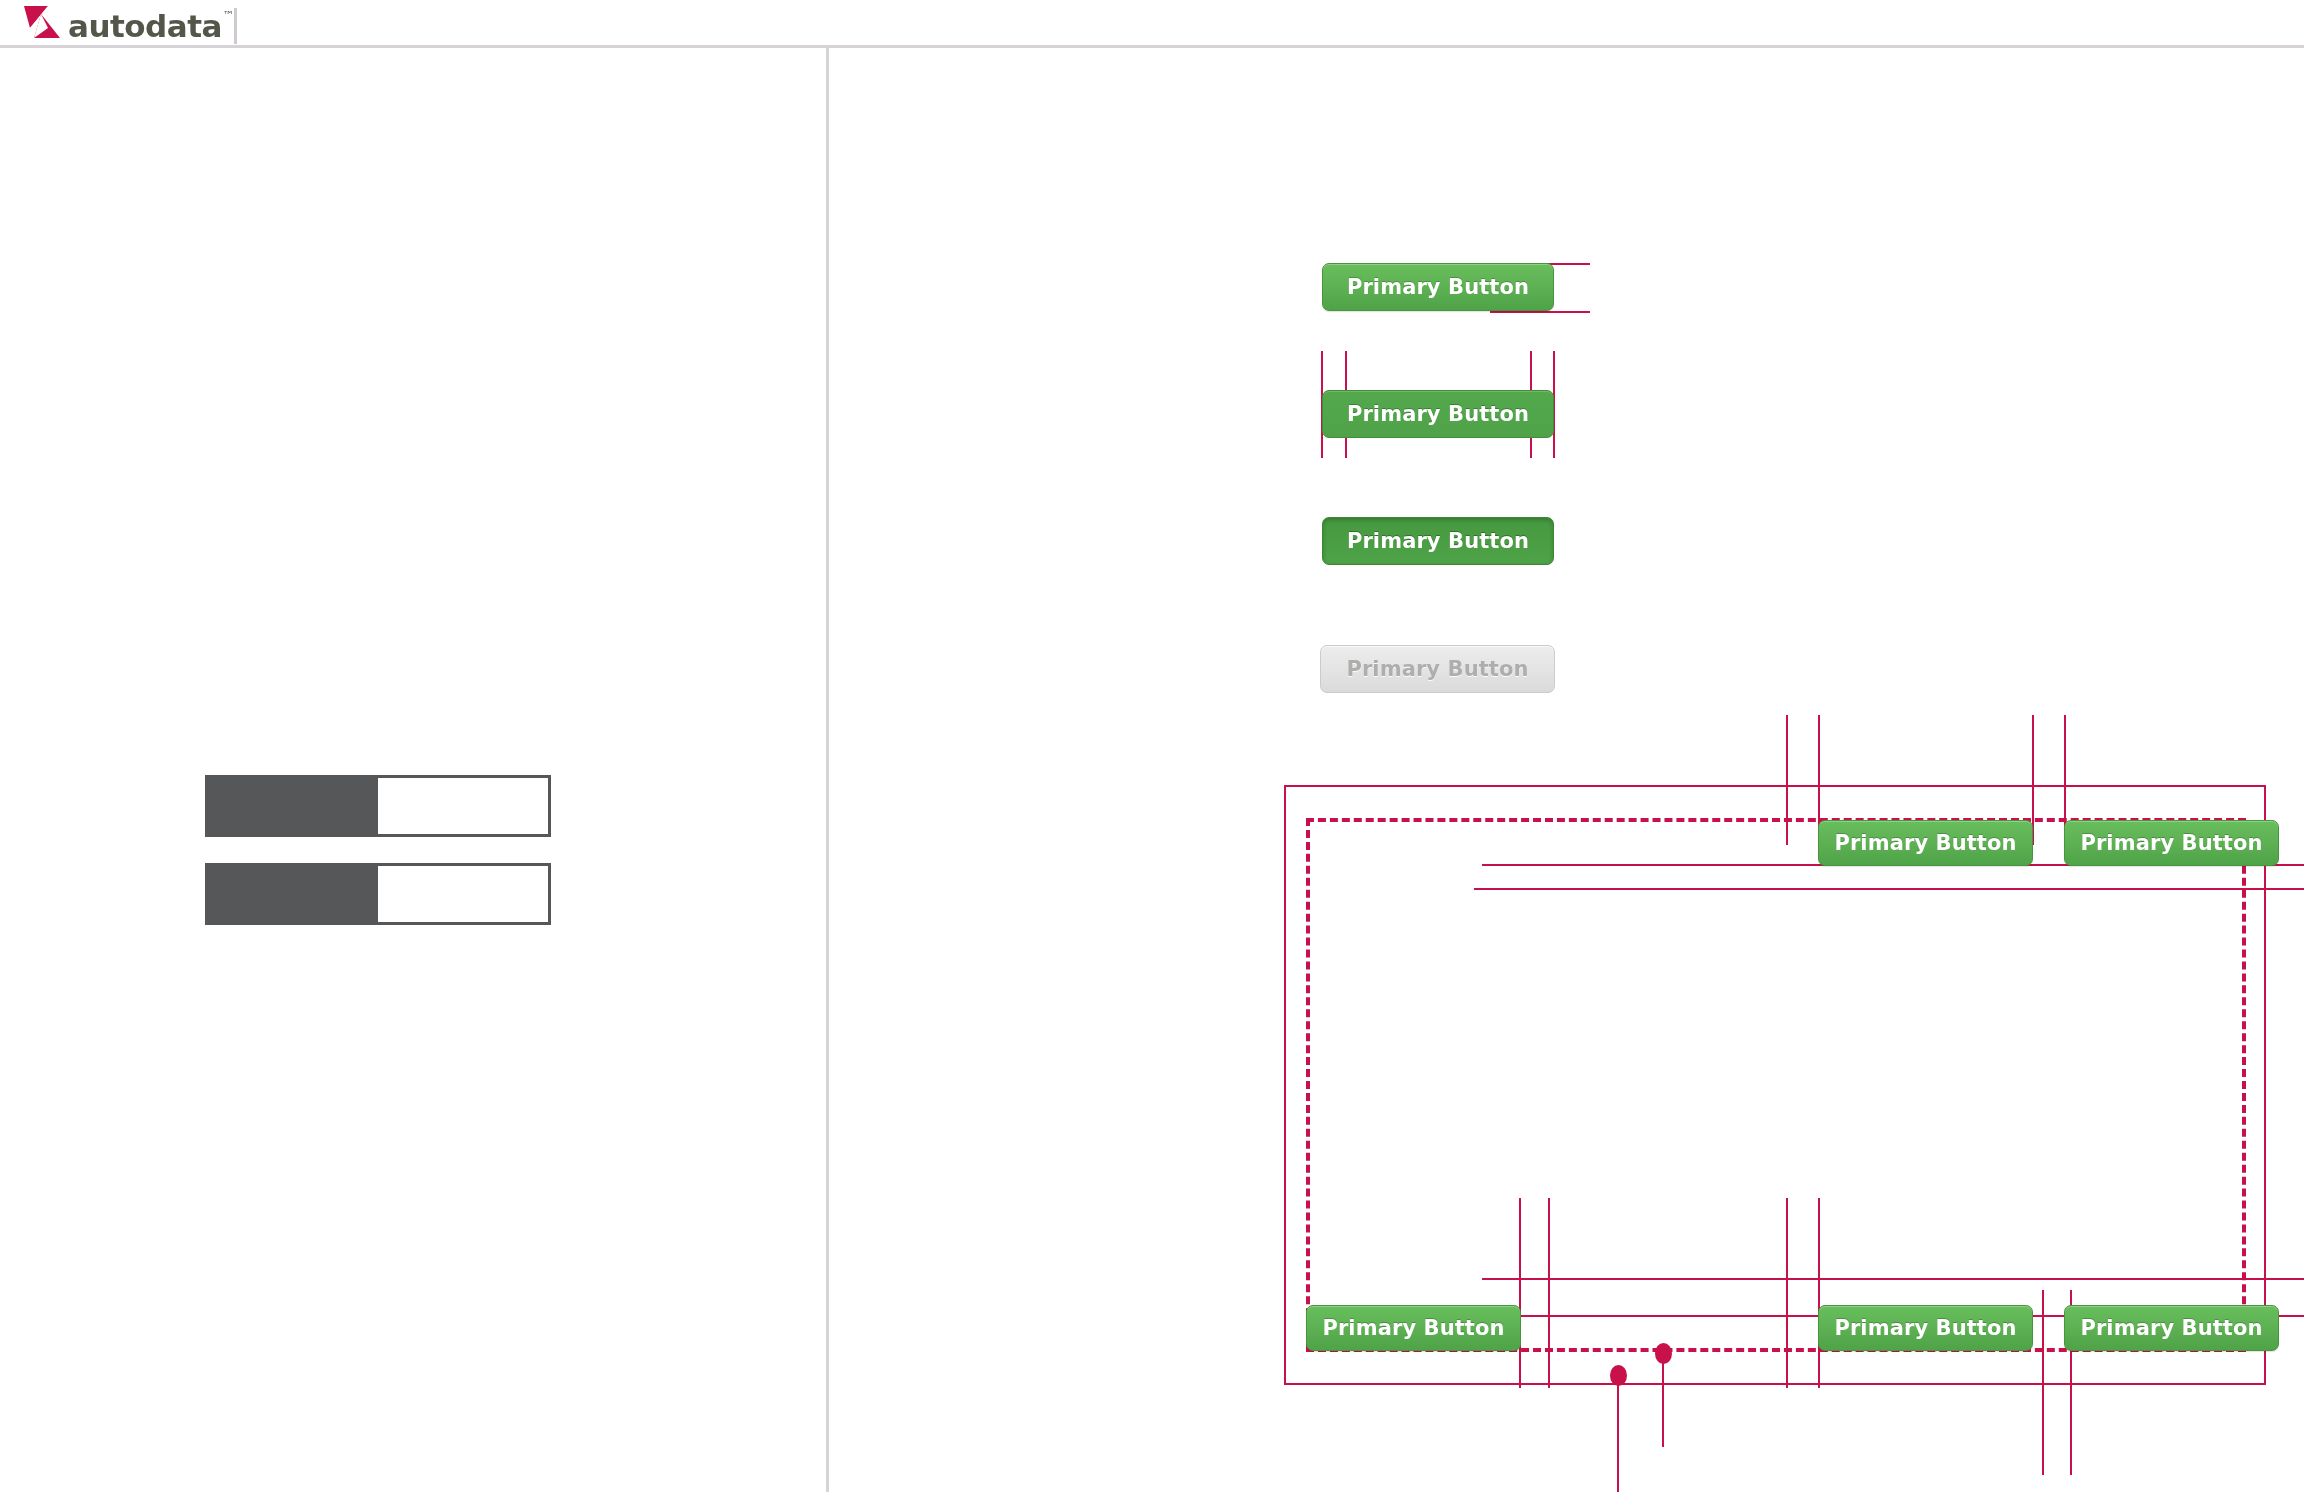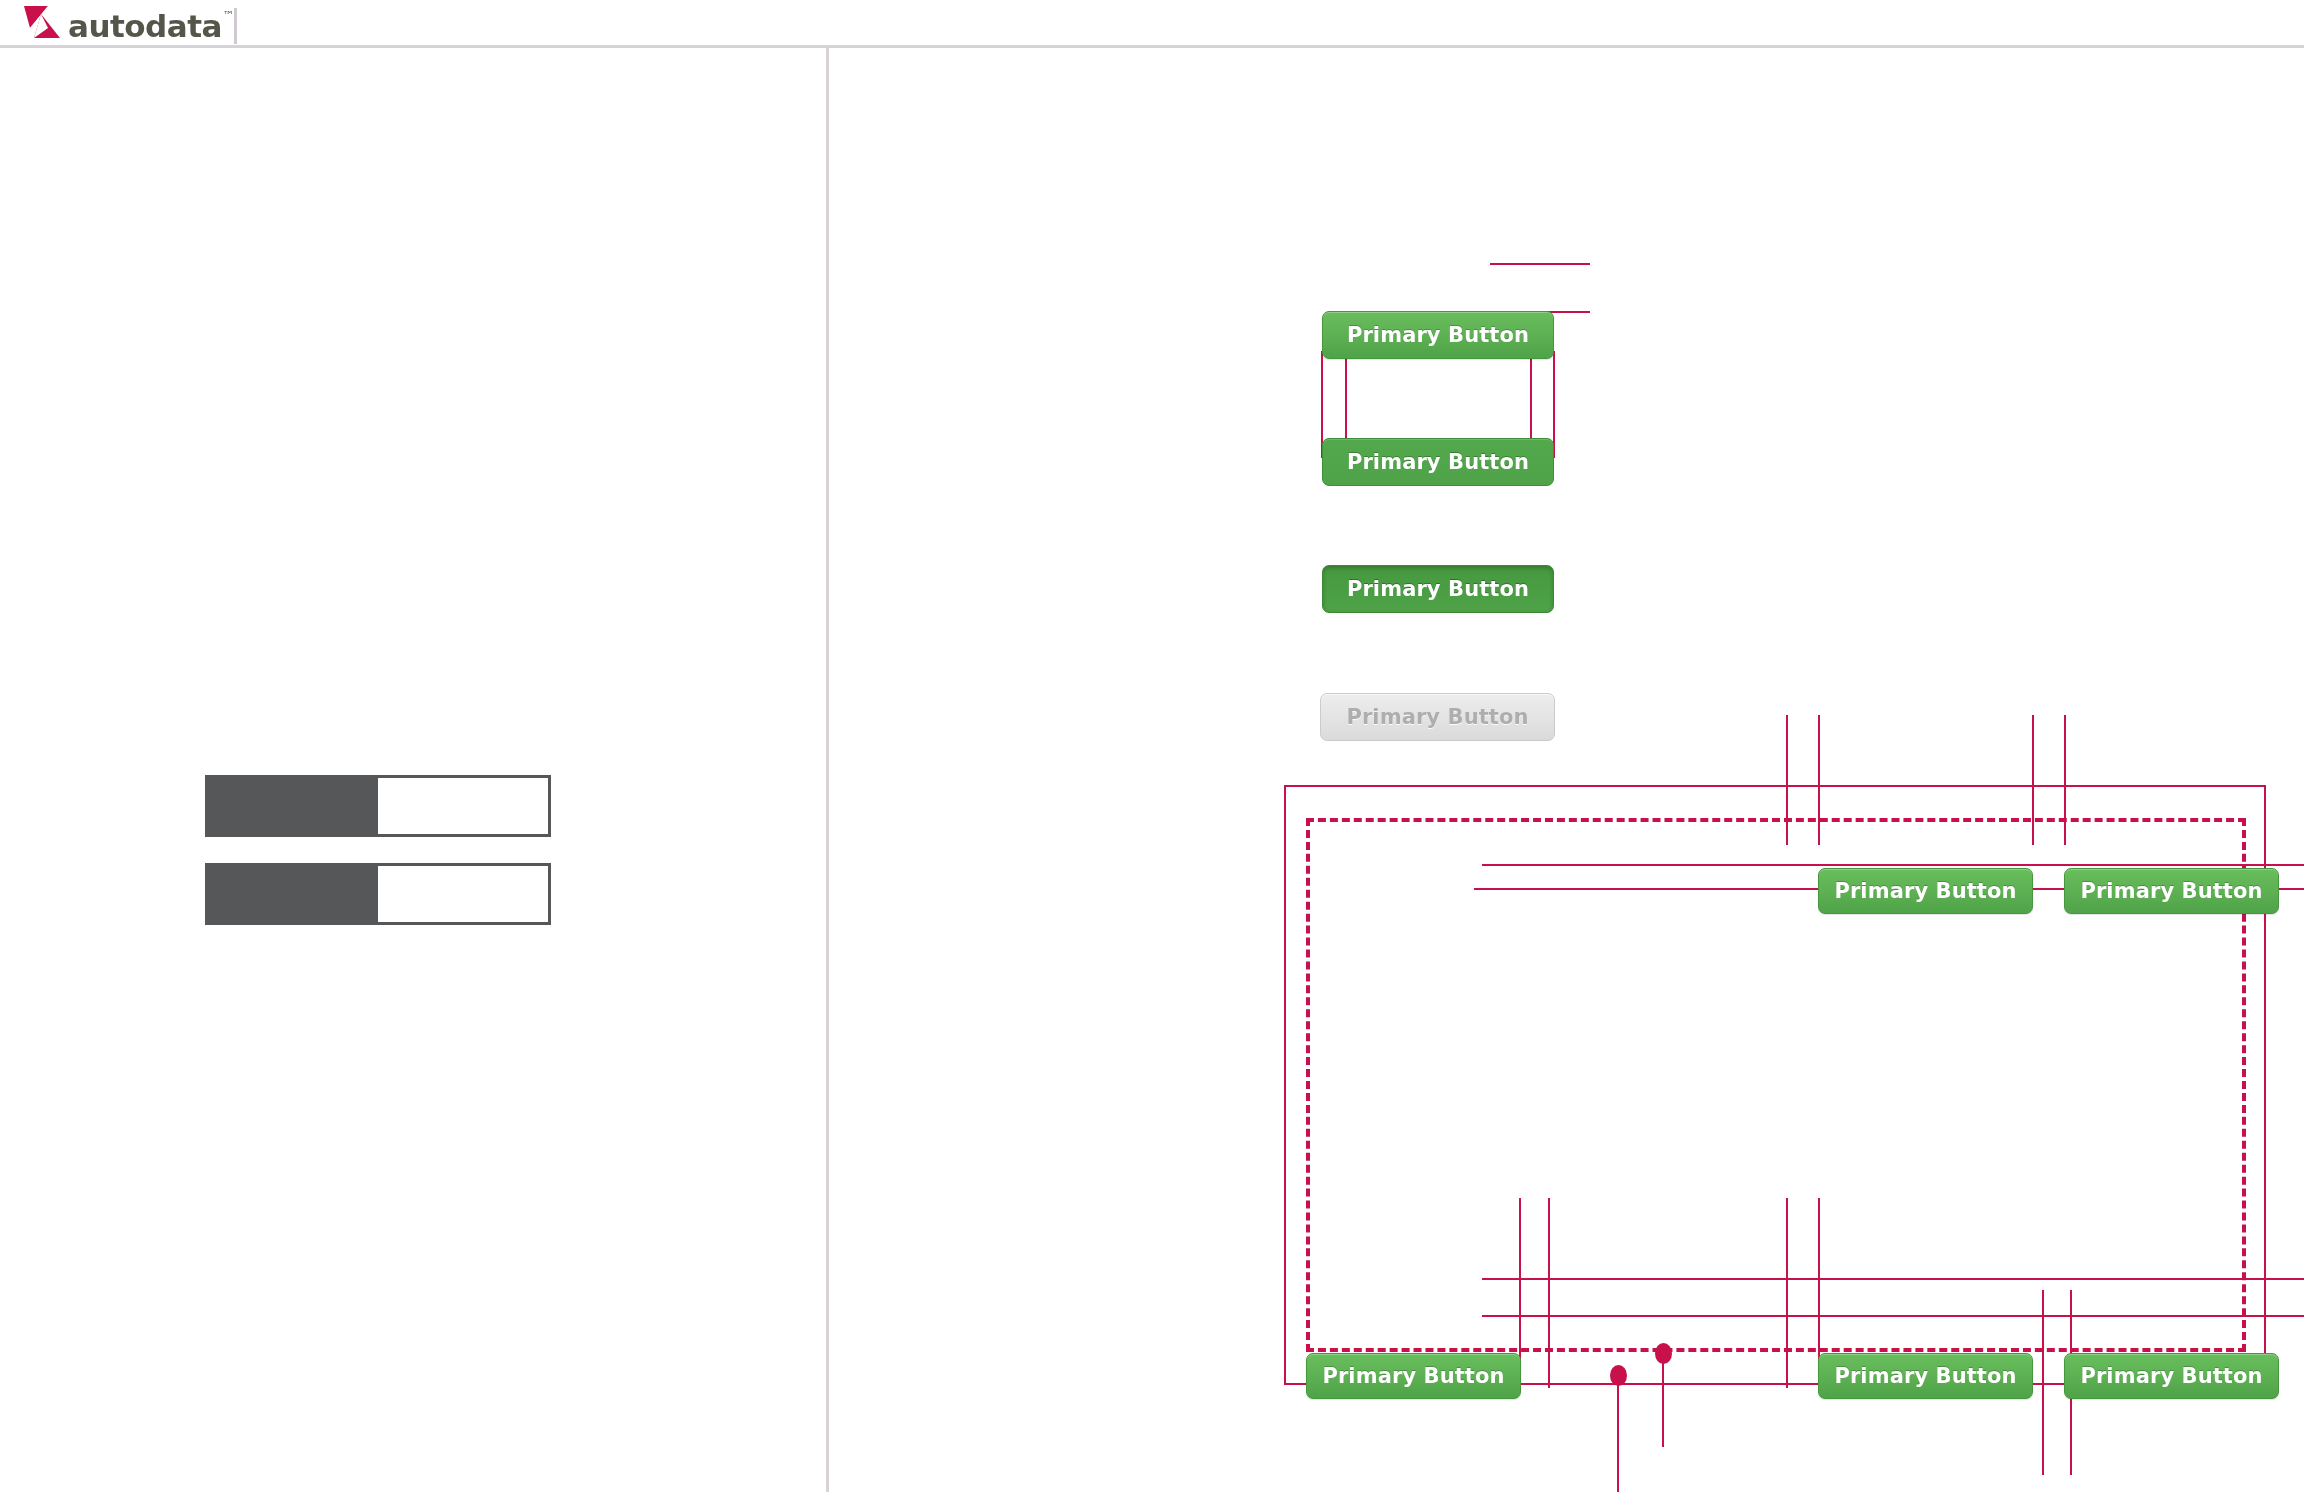--- a/index.html
+++ b/index.html
@@ -94,21 +94,20 @@
     justify-content: center;
     border-radius: 7px;
     font-family: "DejaVu Sans", sans-serif;
     font-size: 21px;
     font-weight: bold;
     letter-spacing: 0.1px;
     white-space: nowrap;
     cursor: pointer;
     user-select: none;
     padding: 0 18px;
-    margin-top: 48px;
   }
   .btn-default {
     background: linear-gradient(to bottom, #68bd5c 0%, #5cb052 55%, #4fa348 100%);
     border: 1px solid #47953f;
     color: #ffffff;
     text-shadow: 0 -1px 0 rgba(0,0,0,0.22);
     box-shadow: inset 0 1px 0 rgba(255,255,255,0.28), 0 1px 1px rgba(0,0,0,0.12);
   }
   .btn-hover {
     background: linear-gradient(to bottom, #53a84c 0%, #4fa248 100%);

